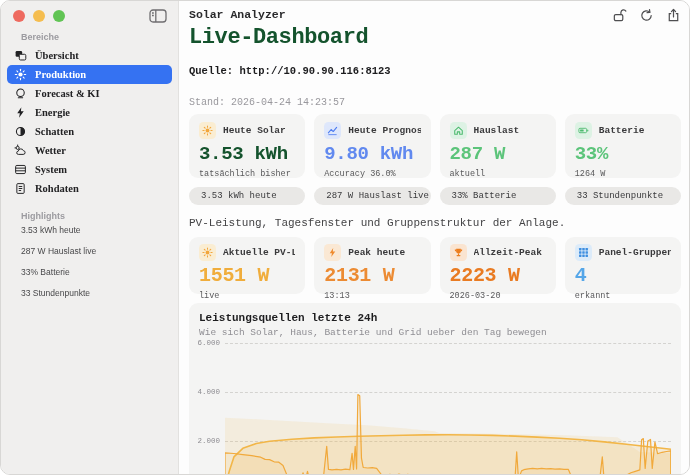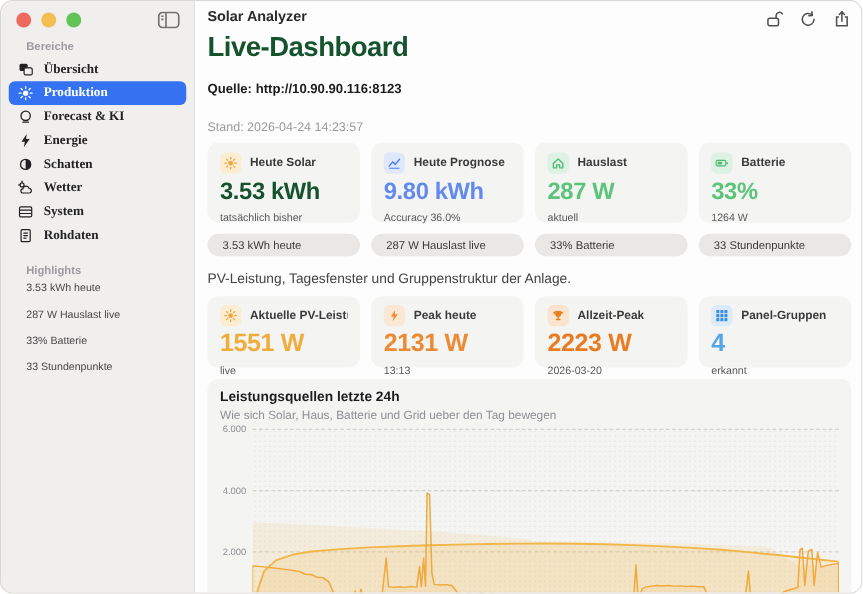--- a/index.html
+++ b/index.html
@@ -1,36 +1,36 @@
 <!DOCTYPE html>
 <html><head>
 <meta charset="utf-8">
 <style>
   html,body{margin:0;padding:0;background:#ffffff;}
   body{width:690px;height:475px;font-family:"Liberation Sans",sans-serif;-webkit-font-smoothing:antialiased;}
   .window{position:relative;width:688px;height:473px;border:1px solid #d8d7d5;border-radius:10px;overflow:hidden;display:flex;background:#fdfdfd;}
 
   
-  .sidebar{width:155px;flex-shrink:0;background:#f0efee;border-right:1px solid #e2e1df;position:relative;box-sizing:border-box;}
+  .sidebar{width:178px;flex-shrink:0;background:#f0efee;border-right:1px solid #e2e1df;position:relative;box-sizing:border-box;}
   .traffic{position:absolute;top:9px;left:12px;display:flex;gap:8px;}
   .light{width:12px;height:12px;border-radius:50%;}
   .light.red{background:#ee6a5f;}
   .light.yellow{background:#f5bd4f;}
   .light.green{background:#61c454;}
   .sb-toggle{position:absolute;top:8px;right:11px;width:18px;height:14px;color:#6f6e70;}
   .side-label{margin:31px 0 4px 20px;font-size:9px;font-weight:bold;color:#9c9ba0;}
   .side-label.second{margin-top:13px;}
   .nav{padding:0 6px;}
   .nav-item{display:flex;align-items:center;gap:8px;height:19px;padding:0 7px;border-radius:5px;font-size:10.5px;font-weight:600;color:#222224;cursor:default;font-family:Liberation Serif, serif;}
   .nav-item.selected{background:#3572f2;color:#ffffff;}
   .nav-item .nico{width:13px;height:13px;flex-shrink:0;display:block;}
   .hl-item{font-size:8.5px;color:#48484a;margin:0 0 11px 20px;}
 
   
-  .main{flex:1;position:relative;box-sizing:border-box;padding:0 8px 6px 10px;background:#fdfdfd;overflow:hidden;}
+  .main{flex:1;position:relative;box-sizing:border-box;padding:0 8px 6px 10px;background:#fdfdfd;overflow:hidden;font-family:Liberation Mono, monospace;}
   .titlebar{display:flex;align-items:flex-start;padding-top:7px;height:16px;}
   .app-title{font-size:11.5px;font-weight:700;color:#2a2a2c;}
   .tb-icons{margin-left:auto;display:flex;gap:12px;color:#4f4f51;}
   .tb-btn{width:15px;height:15px;cursor:default;}
   .page-title{font-size:22px;font-weight:800;letter-spacing:-0.4px;color:#14532d;line-height:24px;margin-top:2px;}
   .source{font-size:10.5px;font-weight:700;color:#1c1c1e;margin-top:3px;}
   .stand{font-size:10px;color:#99989d;margin-top:20px;}
 
   .cards{display:flex;gap:9px;margin-top:6px;}
   .card{flex:1;background:#f4f4f3;border-radius:9px;padding:8px 10px;box-sizing:border-box;min-width:0;}

